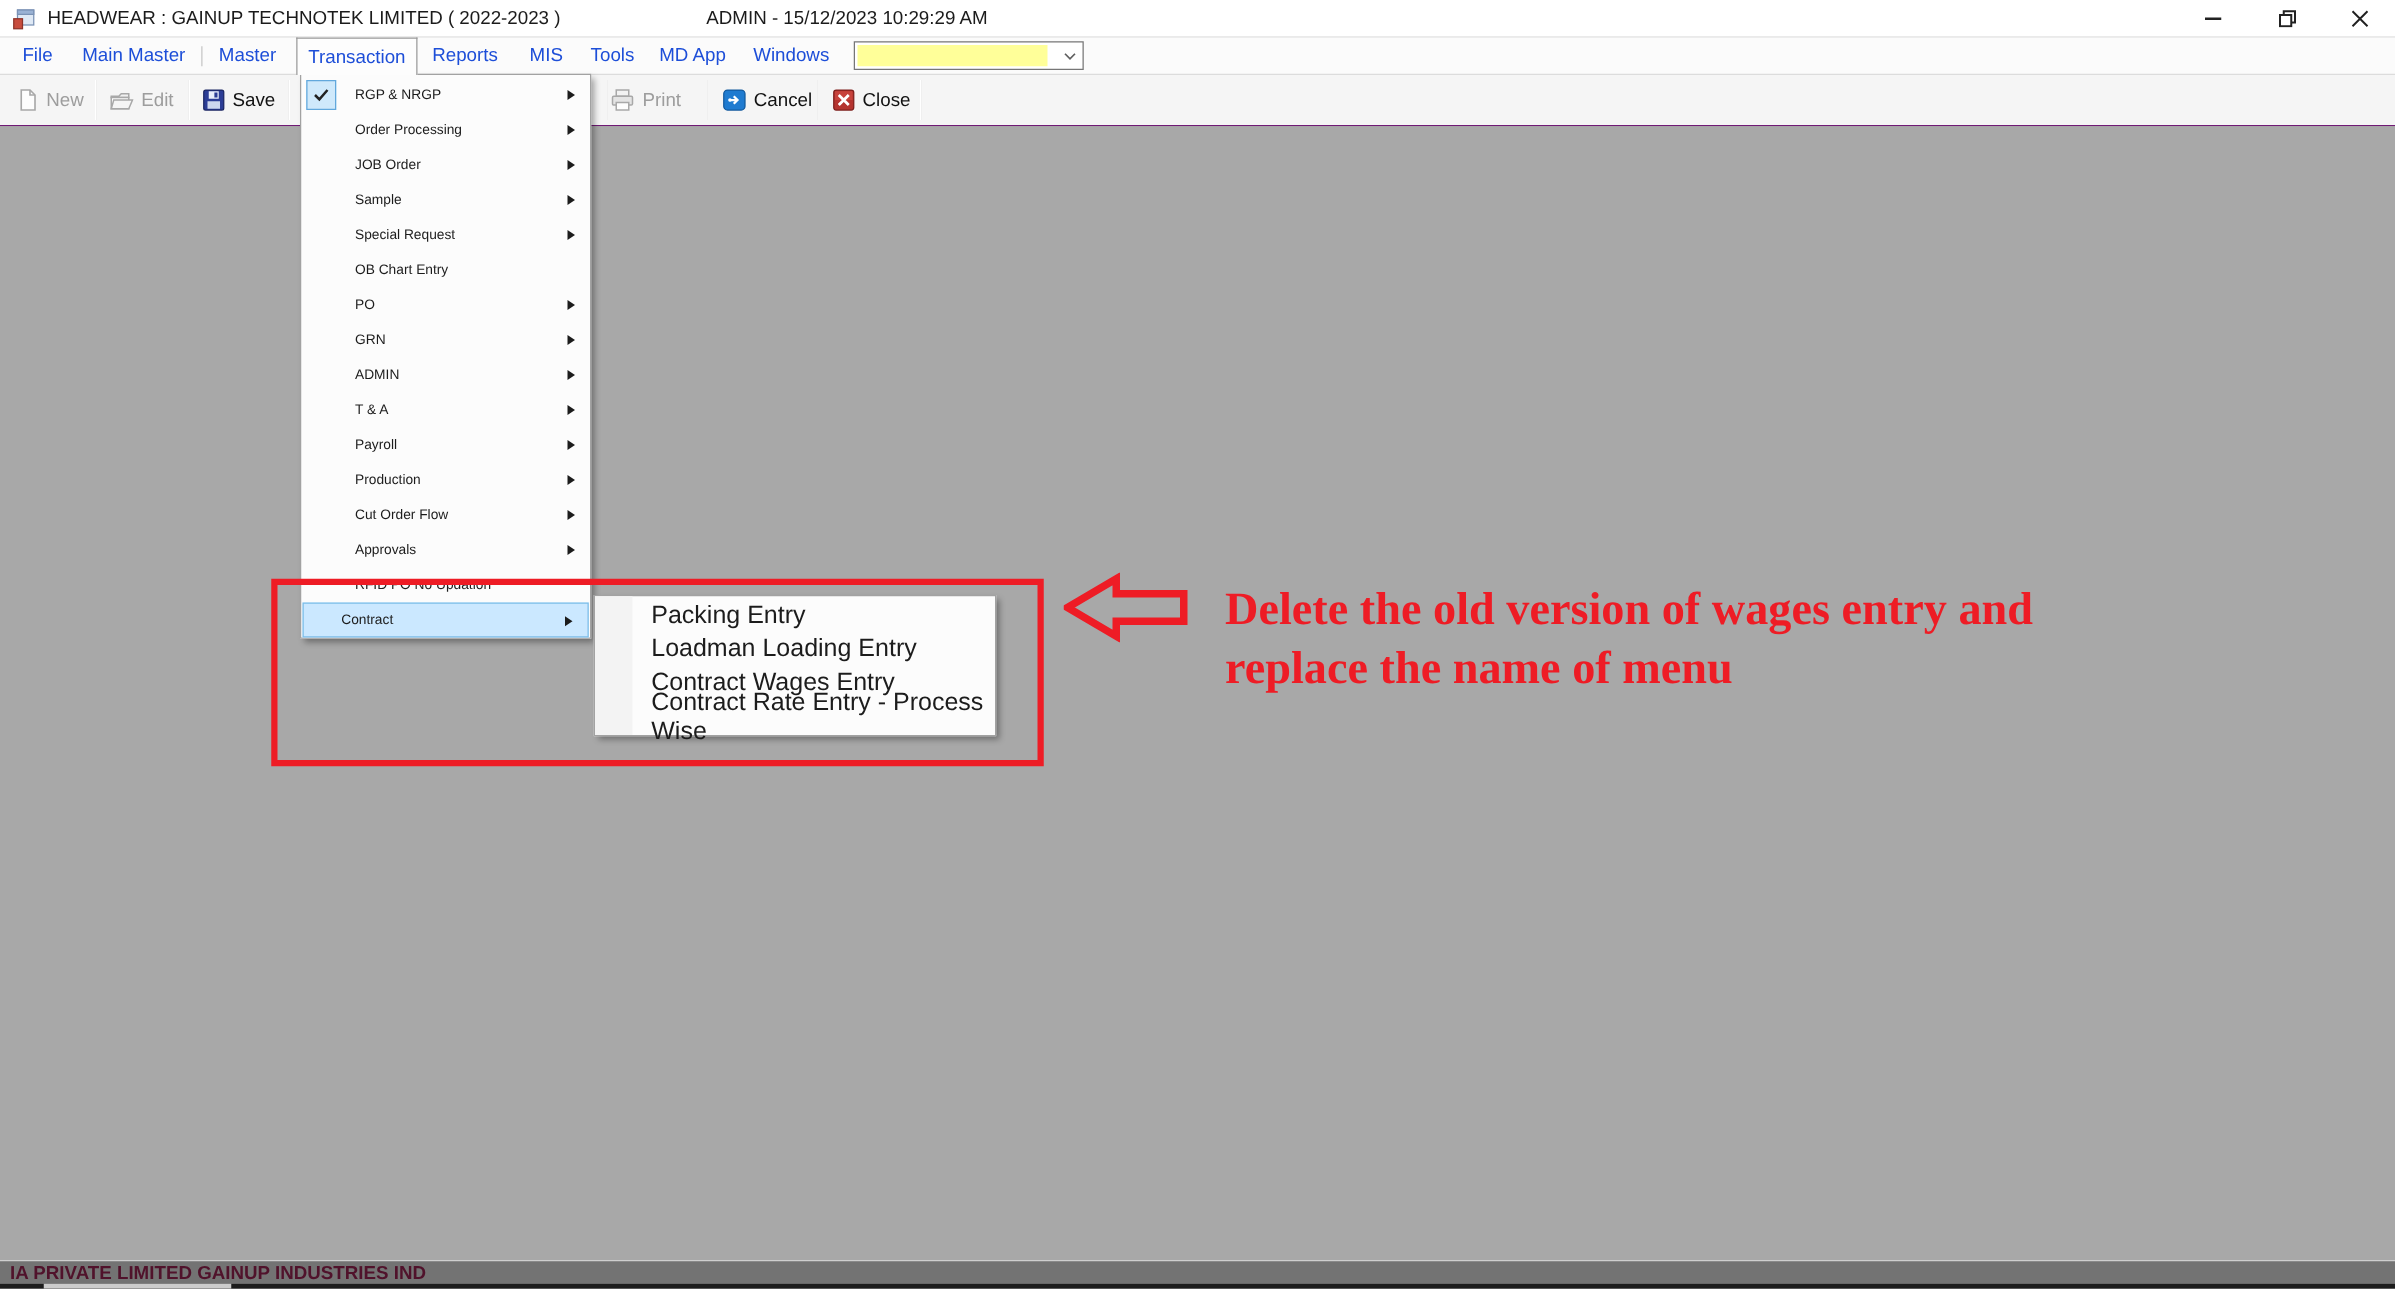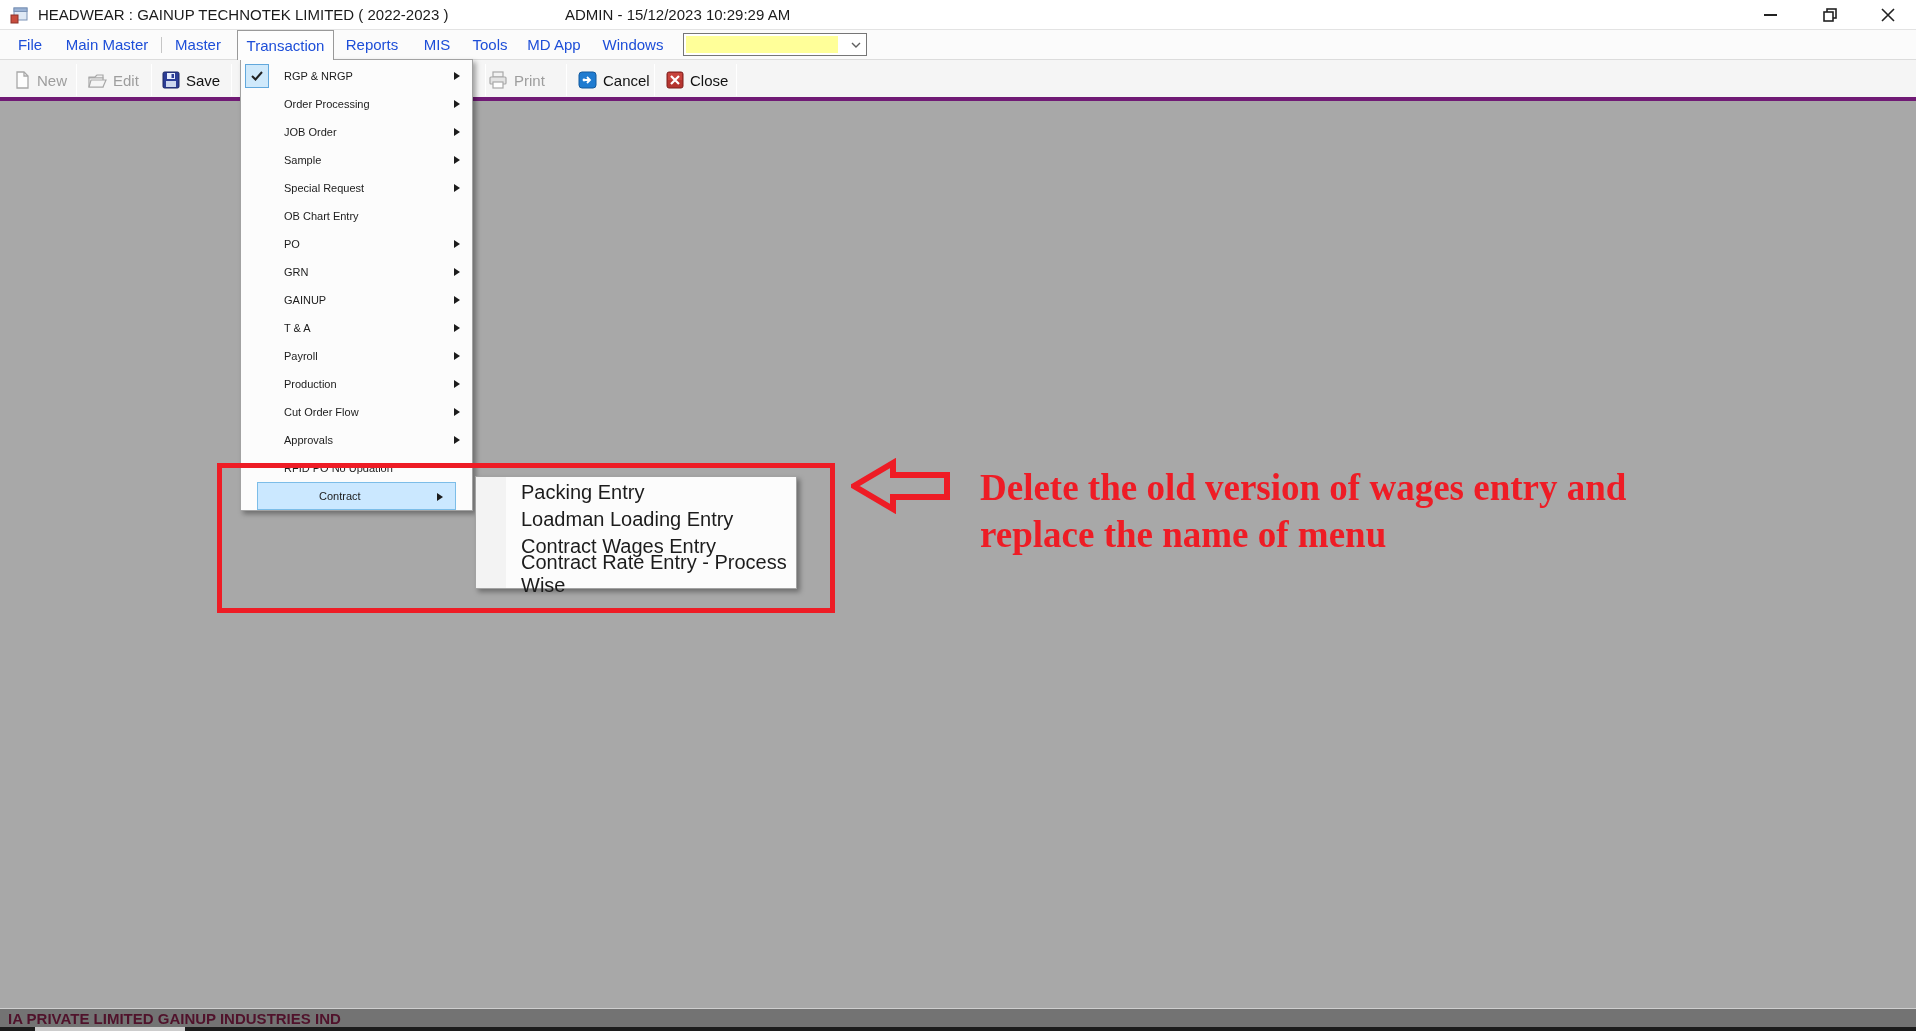--- a/index.html
+++ b/index.html
@@ -27,36 +27,36 @@
   .mb-reports { left:338px; width:68px; }
   .mb-mis { left:412px; width:50px; }
   .mb-tools { left:464px; width:52px; }
   .mb-mdapp { left:520px; width:68px; }
   .mb-windows { left:594px; width:78px; }
   .quick-combo { position:absolute; left:683px; top:3px; width:184px; height:23px; background:#fff; border:1px solid #767676; }
   .quick-combo .fill { position:absolute; left:2px; top:2px; width:152px; height:17px; background:#ffff99; }
   .quick-combo .chev { position:absolute; right:4px; top:5px; }
 
   
-  .toolbar { position:absolute; left:0; top:60px; width:1916px; height:41px; background:#f5f5f5; border-bottom:4px solid #701a75; }
+  .toolbar { position:absolute; left:0; top:60px; width:1916px; height:41px; background:#f5f5f5; border-bottom:1px solid #701a75; }
   .tb-btn { position:absolute; top:5px; height:30px; display:flex; align-items:center; gap:6px; padding:0 4px; font-size:15px; color:#111; }
   .tb-btn.disabled { color:#9d9d9d; }
   .tb-sep { position:absolute; top:4px; width:1px; height:32px; background:#c9c9c9; border-right:1px solid #ffffff; }
   .tb-new { left:10px; } .tb-edit { left:84px; } .tb-save { left:158px; }
   .tb-print { left:484px; } .tb-cancel { left:574px; } .tb-close { left:662px; }
   .sep1{left:76px;} .sep2{left:151px;} .sep3{left:231px;} .sep4{left:485px;} .sep5{left:566px;} .sep6{left:654px;} .sep7{left:736px;}
 
   
   .client { position:absolute; left:0; top:101px; width:1916px; height:907px; background:#a8a8a8; }
 
   
   .dropdown { position:absolute; left:240px; top:59px; width:233px; height:452px; background:#fcfcfc; border:1px solid #a2a2a2; box-shadow:3px 3px 5px rgba(0,0,0,0.35); z-index:20; padding-top:2px; }
   .dd-item { position:relative; height:28px; display:flex; align-items:center; padding-left:43px; font-size:11px; color:#1c1c1c; cursor:default; }
   .dd-item .arrow { position:absolute; right:12px; top:10px; width:0; height:0; border-left:6px solid #1c1c1c; border-top:4px solid transparent; border-bottom:4px solid transparent; }
-  .dd-item.selected { background:#cbe8ff; border:1px solid #7cbde8; margin:0 16px; padding-left:61px; }
+  .dd-item.selected { background:#cbe8ff; border:1px solid #7cbde8; margin:0 1px; padding-left:30px; }
   .dd-check { position:absolute; left:4px; top:2px; width:24px; height:24px; background:#cfe9fb; border:1px solid #62a8dc; display:flex; align-items:center; justify-content:center; }
 
   
   .submenu { position:absolute; left:475px; top:476px; width:322px; height:113px; background:#fcfcfc; border:1px solid #a2a2a2; box-shadow:3px 3px 5px rgba(0,0,0,0.35); z-index:22; padding-top:2px; }
   .submenu .gutter { position:absolute; left:0; top:0; width:30px; height:111px; background:#f3f3f3; }
   .sm-item { position:relative; height:27px; display:flex; align-items:center; padding-left:45px; font-size:20px; color:#1c1c1c; cursor:default; }
 
   
   .anno-rect { position:absolute; left:217px; top:463px; width:618px; height:150px; border:5px solid #ee1c25; z-index:50; }
   .anno-arrow { position:absolute; left:851px; top:458px; z-index:50; }
@@ -207,21 +207,21 @@
       </div>
     <div class="dd-item">
         <span>PO</span>
         <span class="arrow"></span>
       </div>
     <div class="dd-item">
         <span>GRN</span>
         <span class="arrow"></span>
       </div>
     <div class="dd-item">
-        <span>GAINUP</span>
+        <span>ADMIN</span>
         <span class="arrow"></span>
       </div>
     <div class="dd-item">
         <span>T &amp; A</span>
         <span class="arrow"></span>
       </div>
     <div class="dd-item">
         <span>Payroll</span>
         <span class="arrow"></span>
       </div>

